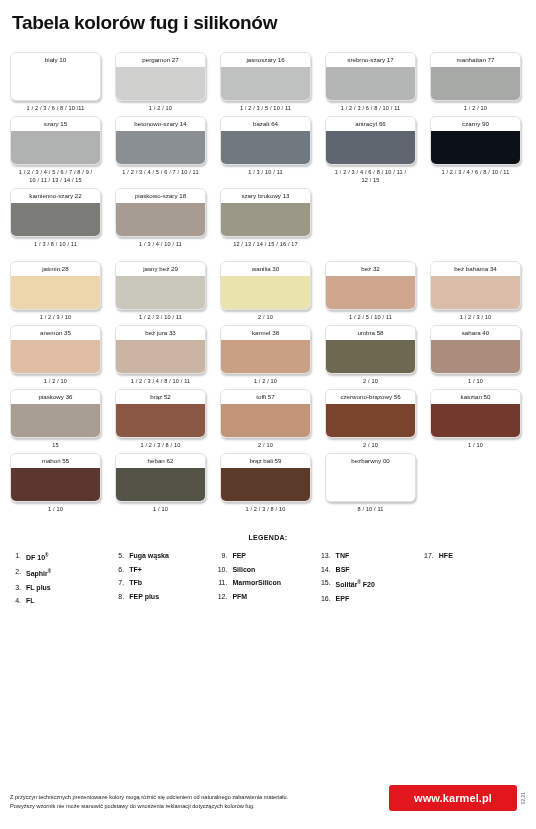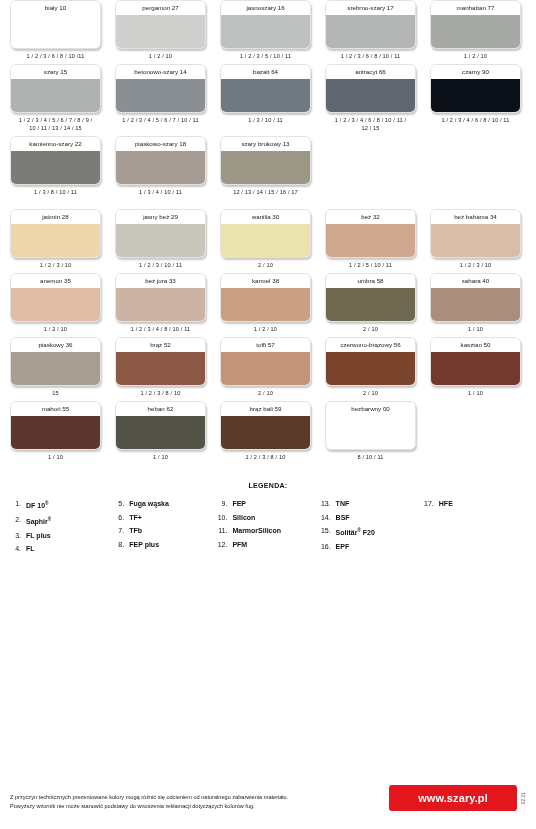--- a/index.html
+++ b/index.html
@@ -171,20 +171,23 @@
     color: #555555;
     letter-spacing: 0.2px;
     transform: rotate(180deg);
   }
 </style>
 </head>
 <body>
 
 <div class="page">
 
+  <div class="title-bar">
+    <h1 class="page-title">Tabela kolorów fug i silikonów</h1>
+  </div>
 
   <div class="swatch-area">
       <div class="swatch-row">
         <div class="swatch-cell">
           <div class="swatch-card">
             <div class="swatch-fill" style="background: rgb(255, 255, 255);"></div>
             <div class="swatch-label">biały 10</div>
           </div>
           <div class="swatch-codes" style="white-space: pre-line;">1 / 2 / 3 / 6 / 8 / 10 /11</div>
         </div>
@@ -508,19 +511,19 @@
       </div>
   </div>
 
   <div class="footer">
     <div class="footer-note">
       <div>Z przyczyn technicznych prezentowane kolory mogą różnić się odcieniem od naturalnego zabarwienia materiału.</div>
       <div>Powyższy wzornik nie może stanowić podstawy do wnoszenia reklamacji dotyczących kolorów fug.</div>
     </div>
     <div class="footer-right">
       <div class="sopro-button" style="background: rgb(227, 21, 29);">
-        <span class="sopro-button-text">www.szary.pl</span>
+        <span class="sopro-button-text">www.karmel.pl</span>
       </div>
       <div class="edge-code">02.21</div>
     </div>
   </div>
 
 </div>
 
 </body></html>

